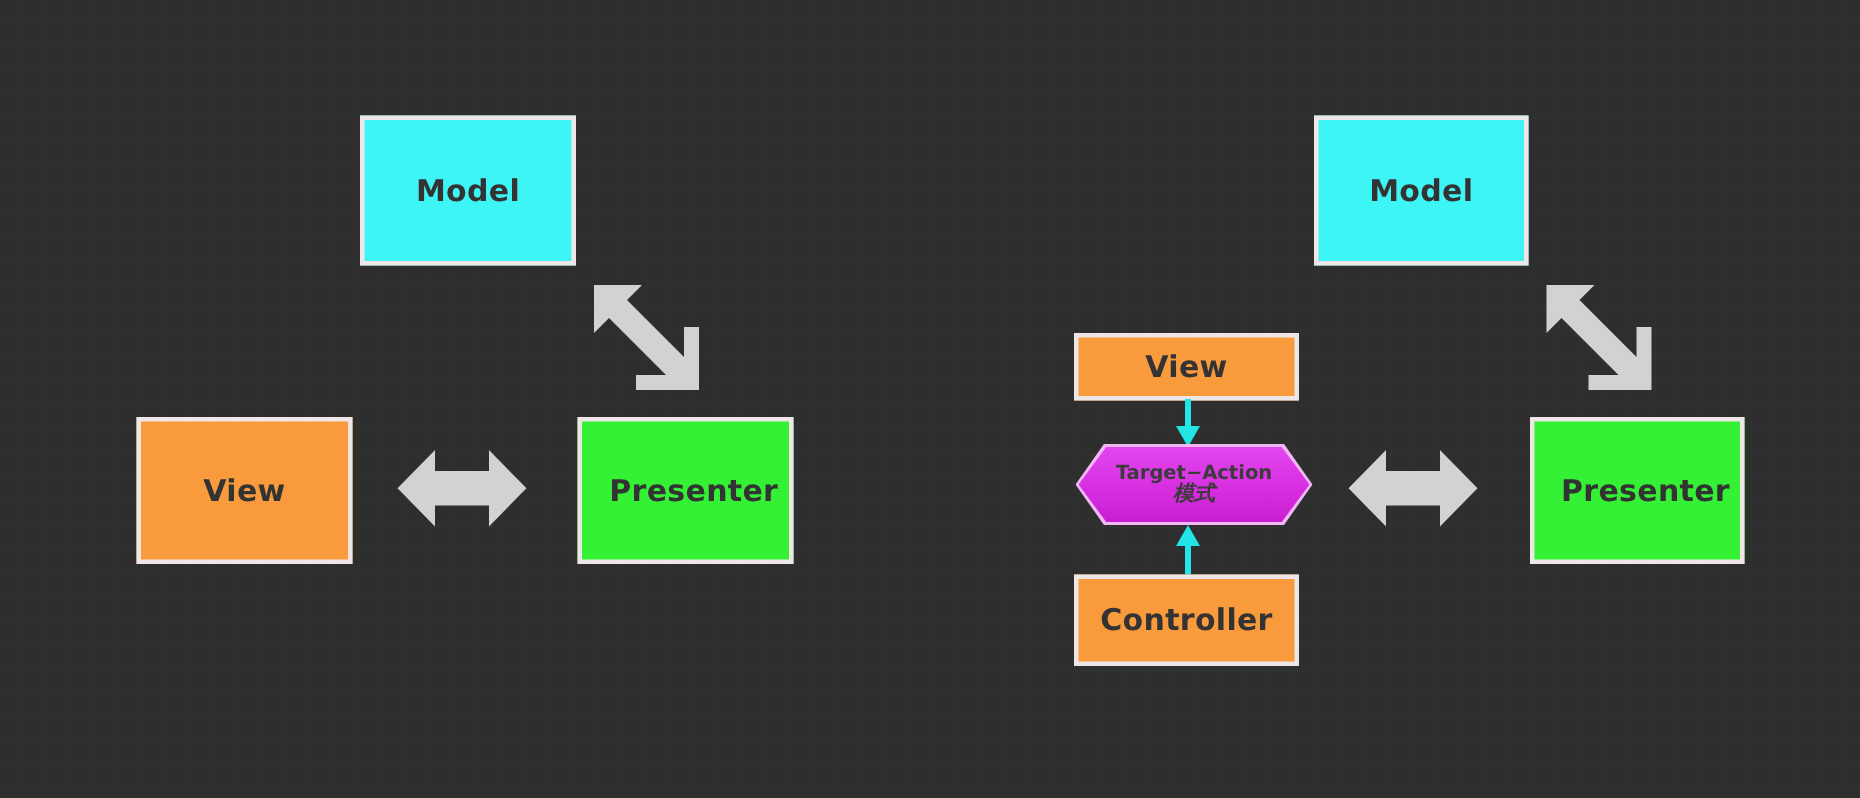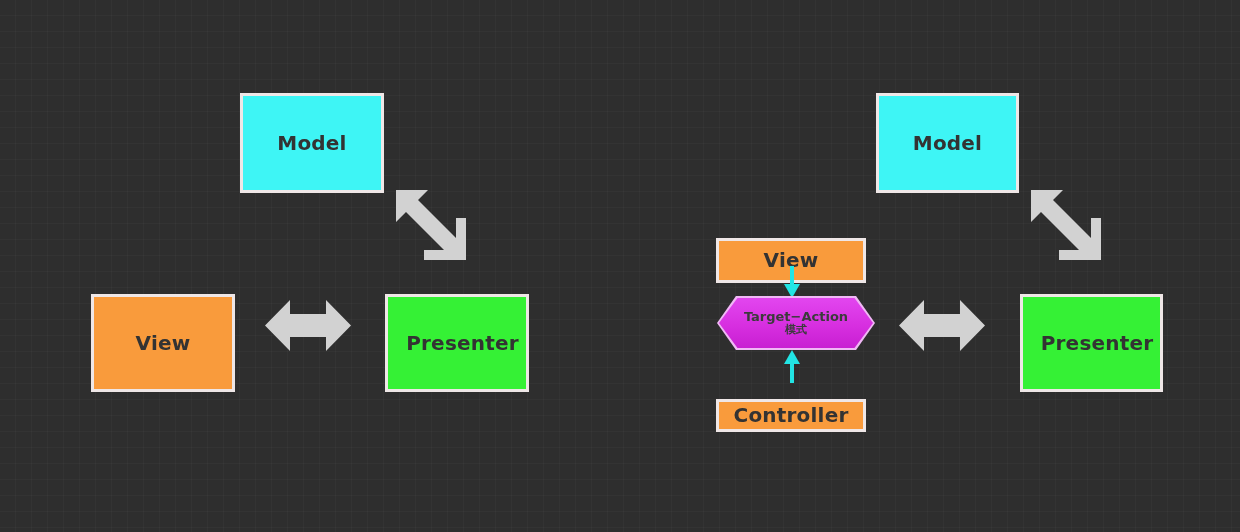--- a/index.html
+++ b/index.html
@@ -26,21 +26,20 @@
     box-sizing: border-box;
     display: flex;
     align-items: center;
     justify-content: center;
     text-align: left;
     color: #333333;
     font-weight: bold;
     line-height: 1.15;
     border: 3px solid #efe7e7;
     letter-spacing: 0.2px;
-    margin-top: 16px;
   }
 
   .node-model   { background: #3ef5f5; }
   .node-view    { background: #f99b3c; }
   .node-present { background: #35f135; padding-left: 11px; }
   .node-ctrl    { background: #f99b3c; }
 
   .hexnode {
     position: absolute;
     box-sizing: border-box;
@@ -96,29 +95,29 @@
   </div>
 
   <svg class="arrow-svg" style="left:781px; top:266px;" width="22" height="33" viewBox="0 0 22 33">
     <line x1="11" y1="0" x2="11" y2="20" stroke="#22e5e5" stroke-width="4"></line>
     <polygon points="11,32 3,18 19,18" fill="#22e5e5"></polygon>
   </svg>
 
   <div class="hexborder" style="left:717px; top:296px; width:158px; height:54px;"></div>
   <div class="hexnode" style="left:719px; top:298px; width:154px; height:50px;">
     <span class="label-line" style="font-size:13px;">Target−Action</span>
-    <span class="label-line" style="font-size:11px;">模式</span>
+    <span class="label-line" style="font-size:14px;font-style:italic;">模式</span>
   </div>
 
   <svg class="arrow-svg" style="left:781px; top:349px;" width="22" height="34" viewBox="0 0 22 34">
     <line x1="11" y1="34" x2="11" y2="13" stroke="#22e5e5" stroke-width="4"></line>
     <polygon points="11,1 3,15 19,15" fill="#22e5e5"></polygon>
   </svg>
 
-  <div class="node node-ctrl" style="left:716px; top:383px; width:150px; height:33px; font-size:20px;">
+  <div class="node node-ctrl" style="left:716px; top:383px; width:150px; height:61px; font-size:20px;">
     <span>Controller</span>
   </div>
 
   <div class="node node-model" style="left:876px; top:77px; width:143px; height:100px; font-size:20px;">
     <span>Model</span>
   </div>
 
   <div class="node node-present" style="left:1020px; top:278px; width:143px; height:98px; font-size:20px;">
     <span>Presenter</span>
   </div>

